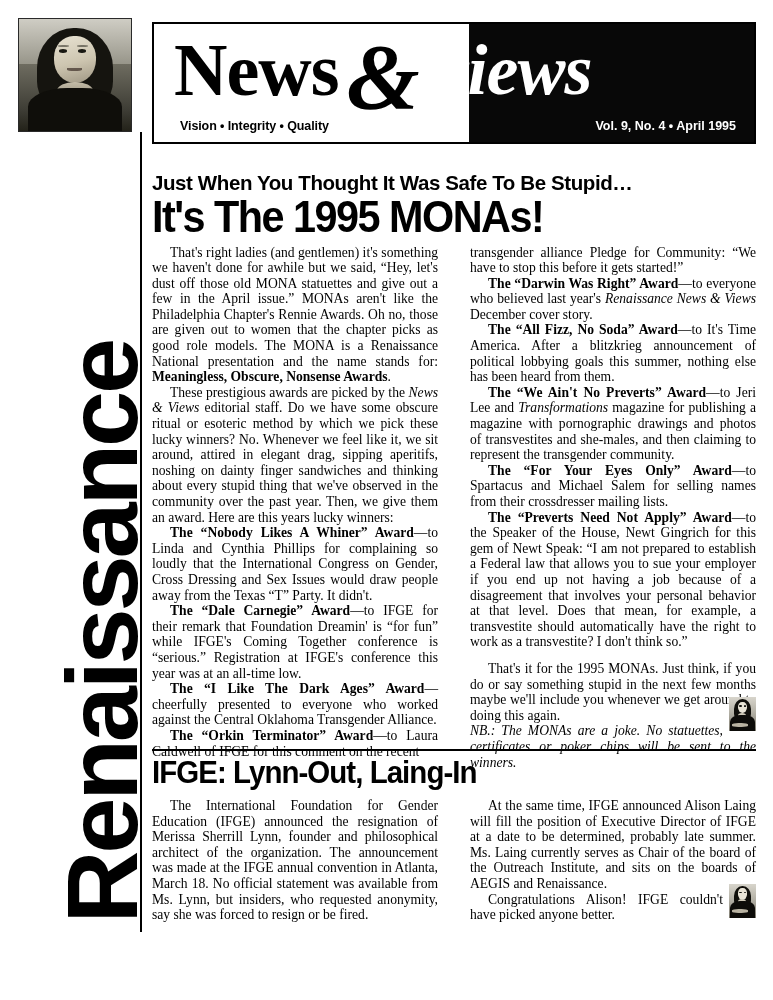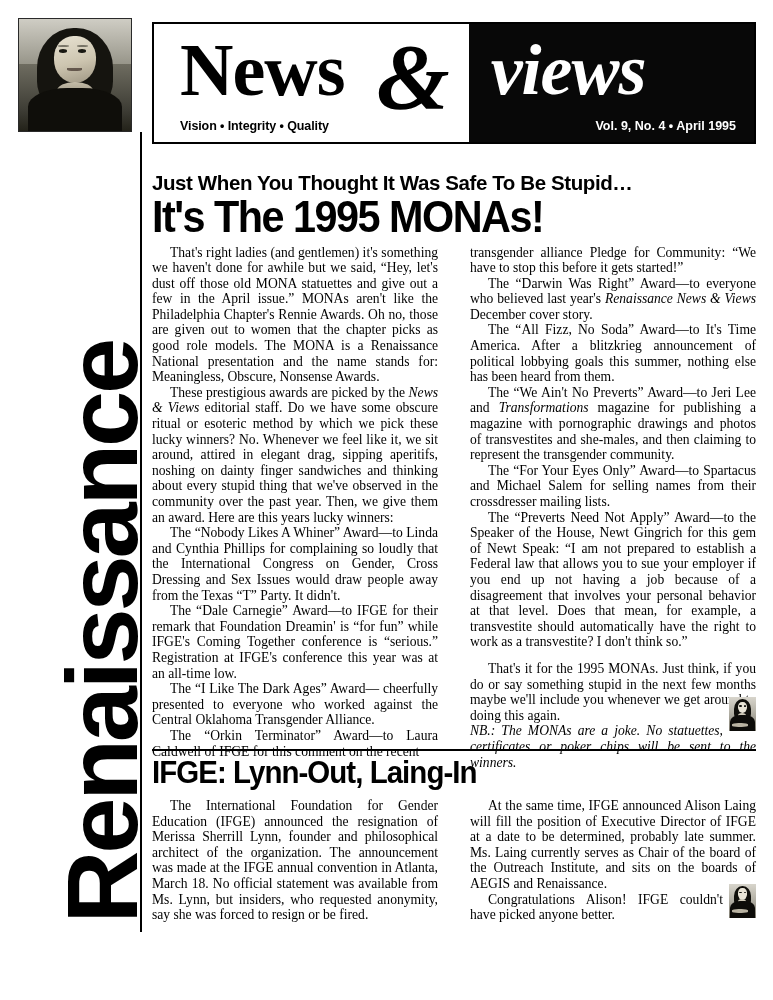--- a/index.html
+++ b/index.html
@@ -142,28 +142,27 @@
     right: 0; top: 0;
     width: 285px; height: 100%;
     background: #080808;
   }
   .mh-title {
     position: absolute;
     left: 0; top: 0;
     width: 100%; height: 92px;
     display: flex;
     align-items: center;
-    padding-left: 26px;
+    padding-left: 20px;
     box-sizing: border-box;
     font-family: "Liberation Serif", "DejaVu Serif", serif;
     font-weight: 700;
     font-size: 74px;
     letter-spacing: -1px;
     line-height: 1;
-    gap: 24px;
   }
   .mh-news { color: #000; }
   .mh-amp {
     font-family: "Liberation Serif", "DejaVu Serif", serif;
     font-style: italic;
     font-weight: 700;
     font-size: 94px;
     color: #000;
     margin: 0 2px 0 8px;
     position: relative;
@@ -249,21 +248,21 @@
   .body-text p {
     margin: 0;
     font-size: 13.6px;
     line-height: 15.6px;
     text-align: justify;
     text-indent: 18px;
     hyphens: auto;
     -webkit-hyphens: auto;
   }
   .body-text p.noindent { text-indent: 0; }
-  .body-text b { font-weight: 400; margin-top: 28px; }
+  .body-text b { font-weight: 700; margin-top: 28px; }
   .body-text i { font-style: italic; }
   .nb {
     font-style: italic;
     font-size: 13px;
     line-height: 15.4px;
   }
 
   .sect-rule {
     position: absolute;
     left: 152px;

